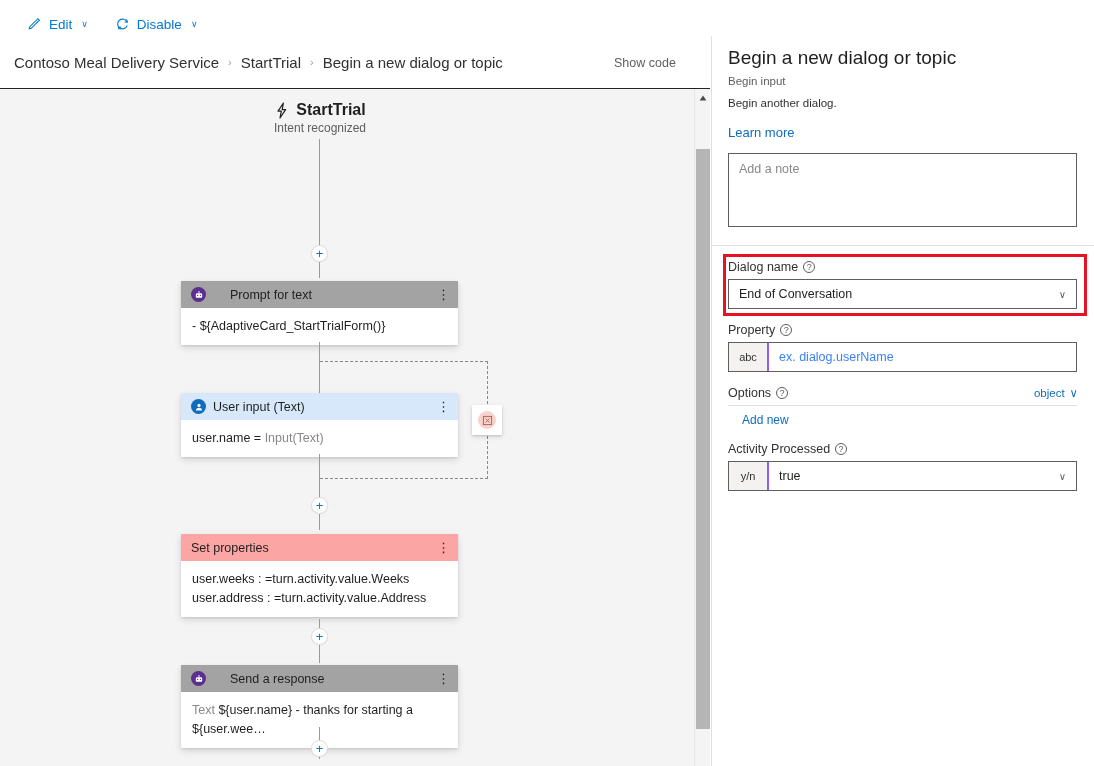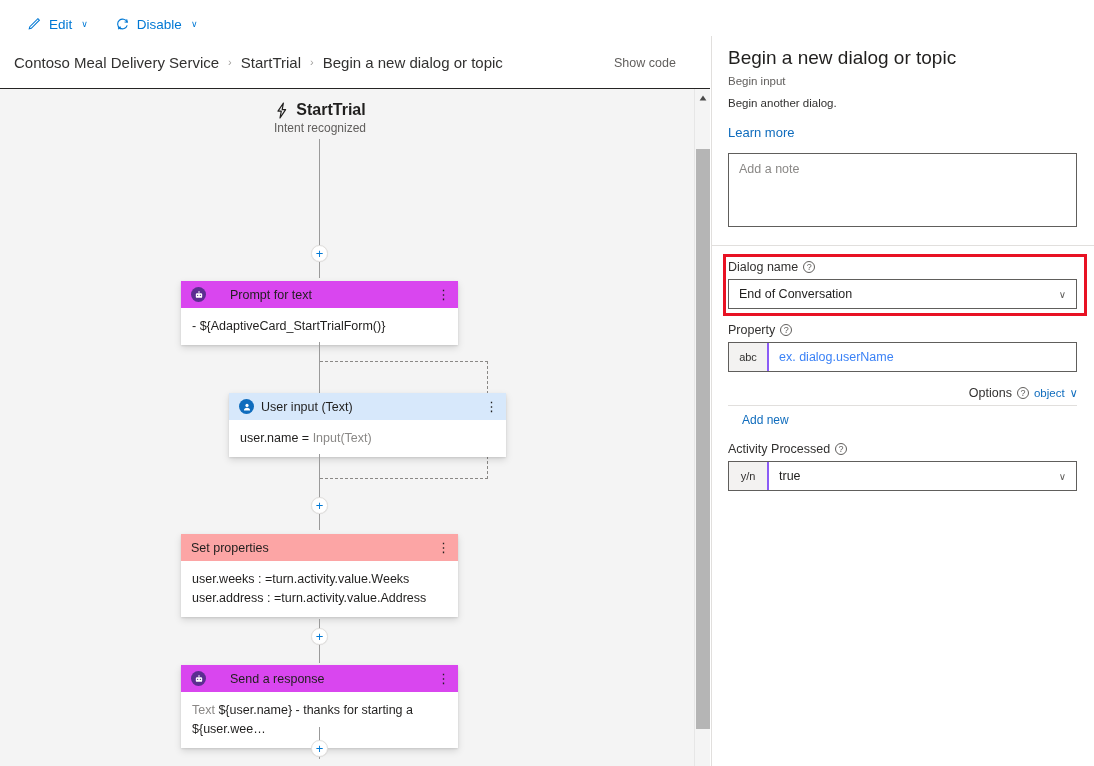--- a/index.html
+++ b/index.html
@@ -73,21 +73,21 @@
 
   
   .node {
     position: absolute; left: 181px; width: 277px;
     background: #ffffff; box-shadow: 0 0.6px 1.8px rgba(0,0,0,.10), 0 3.2px 7.2px rgba(0,0,0,.13);
   }
   .node-hd {
     display: flex; align-items: center; height: 27px; padding: 0 8px 0 10px;
     font-size: 12.5px; color: #201f1e; gap: 7px;
   }
-  .node-hd.purple { background: #d946ef; gap: 24px; }
+  .node-hd.purple { background: #a3a3a3; gap: 24px; }
   .node-hd.blue { background: #d7e8fb; }
   .node-hd.gray { background: #fca5a5; }
   .node-hd .hd-text { flex: 1; }
   .dots { color: #201f1e; font-size: 13px; letter-spacing: 0; cursor: pointer; line-height: 1; }
   .node-bd { padding: 9px 11px; font-size: 12.5px; color: #201f1e; line-height: 19px; }
   .dim { color: #8a8886; }
 
   .badge-circle {
     width: 15px; height: 15px; border-radius: 50%;
     display: inline-flex; align-items: center; justify-content: center; flex: 0 0 auto;
@@ -144,21 +144,21 @@
     outline: none; background: #ffffff;
   }
   .note::placeholder { color: #8a8886; }
 
   .divider { width: 383px; margin-left: -16px; height: 1px; background: #e1dfdd; margin-top: 14px; }
 
   .field { margin-top: 14px; }
   .flabel {
     font-size: 12.5px; color: #323130; display: flex; align-items: center; gap: 5px; margin-bottom: 5px;
   }
-  .flabel.spread { justify-content: flex-end; }
+  .flabel.spread { justify-content: space-between; }
   .lbl-left { display: flex; align-items: center; gap: 5px; }
   .help {
     width: 12px; height: 12px; border-radius: 50%; border: 1px solid #605e5c;
     font-size: 9px; line-height: 10px; text-align: center; color: #605e5c; cursor: pointer;
   }
   .ctl {
     display: flex; align-items: center; width: 349px; height: 30px;
     border: 1px solid #605e5c; background: #ffffff;
   }
   .ctl-prefix {
@@ -259,21 +259,21 @@
       <div class="dashbox"></div>
       <div class="errcard">
         <div class="errdot">
           <svg width="11" height="11" viewBox="0 0 12 12">
               <rect x="1.5" y="1.5" width="9" height="9" fill="none" stroke="#b05a4e" stroke-width="1"></rect>
               <path d="M3.8 3.8 8.2 8.2M8.2 3.8 3.8 8.2" stroke="#b05a4e" stroke-width="1"></path>
             </svg>
         </div>
       </div>
 
-      <div class="node" style="top:304px;margin-left:48px;">
+      <div class="node" style="top:304px;">
         <div class="node-hd blue">
           <span class="badge-circle blue">
             <svg width="10" height="10" viewBox="0 0 12 12">
                 <circle cx="6" cy="4.1" r="1.9" fill="#fff"></circle>
                 <path d="M2.3 10.2c0-2.1 1.7-3.3 3.7-3.3s3.7 1.2 3.7 3.3z" fill="#fff"></path>
               </svg>
           </span>
           <span class="hd-text">User input (Text)</span>
           <span class="dots">⋮</span>
         </div>

